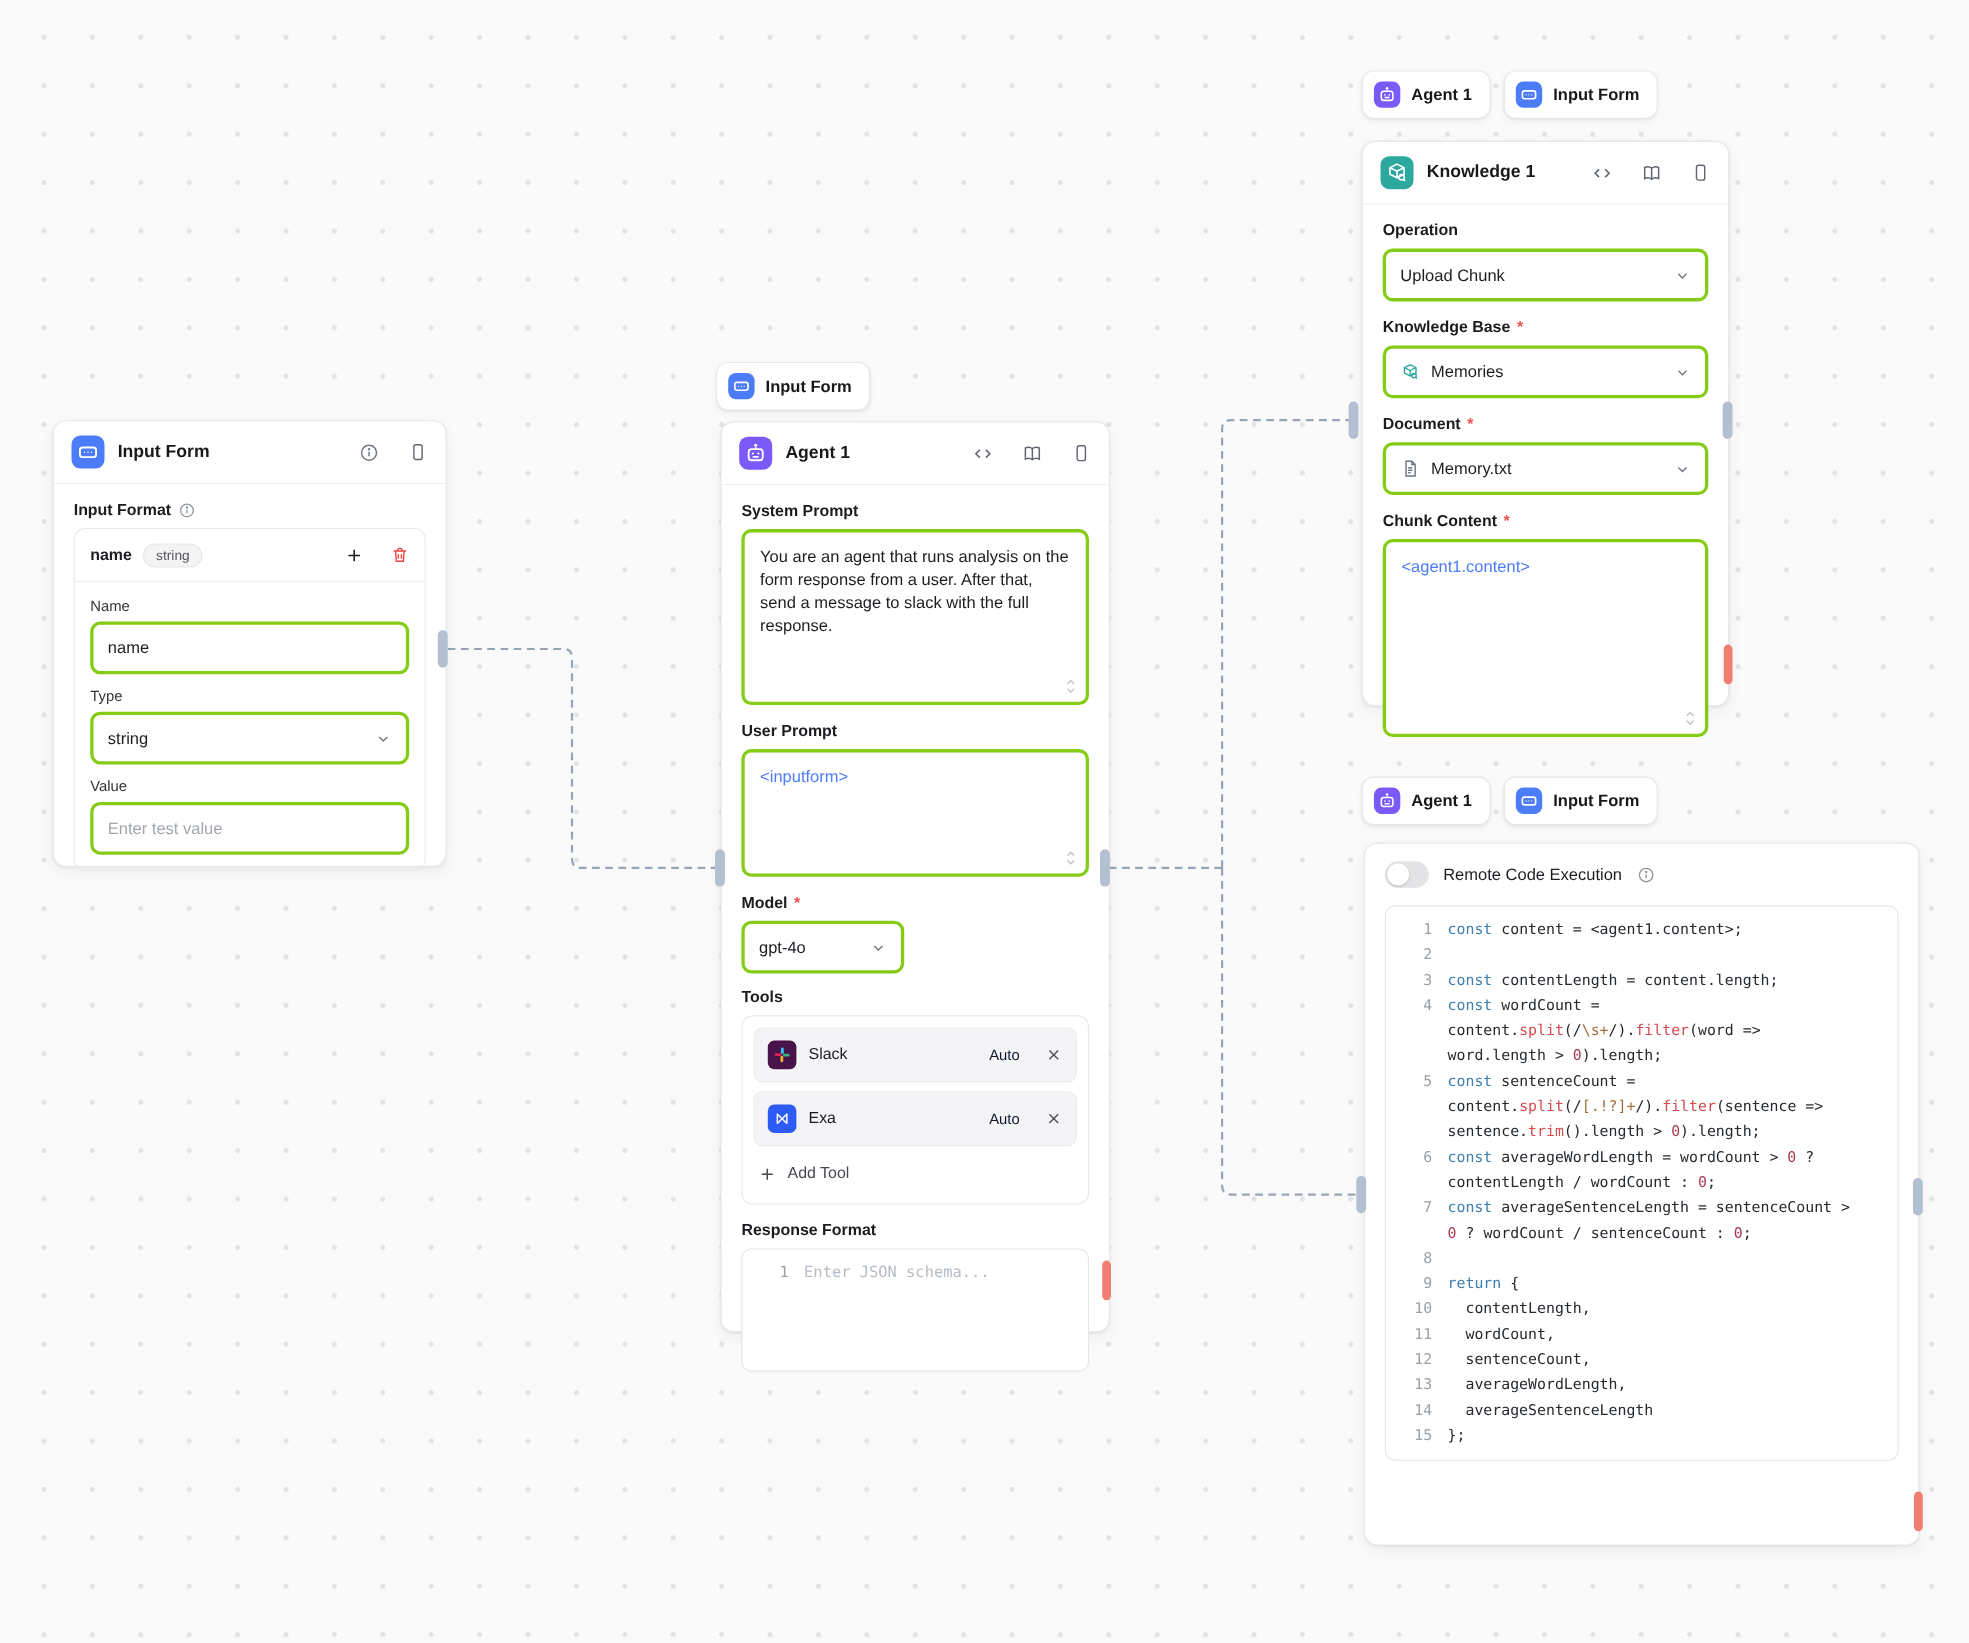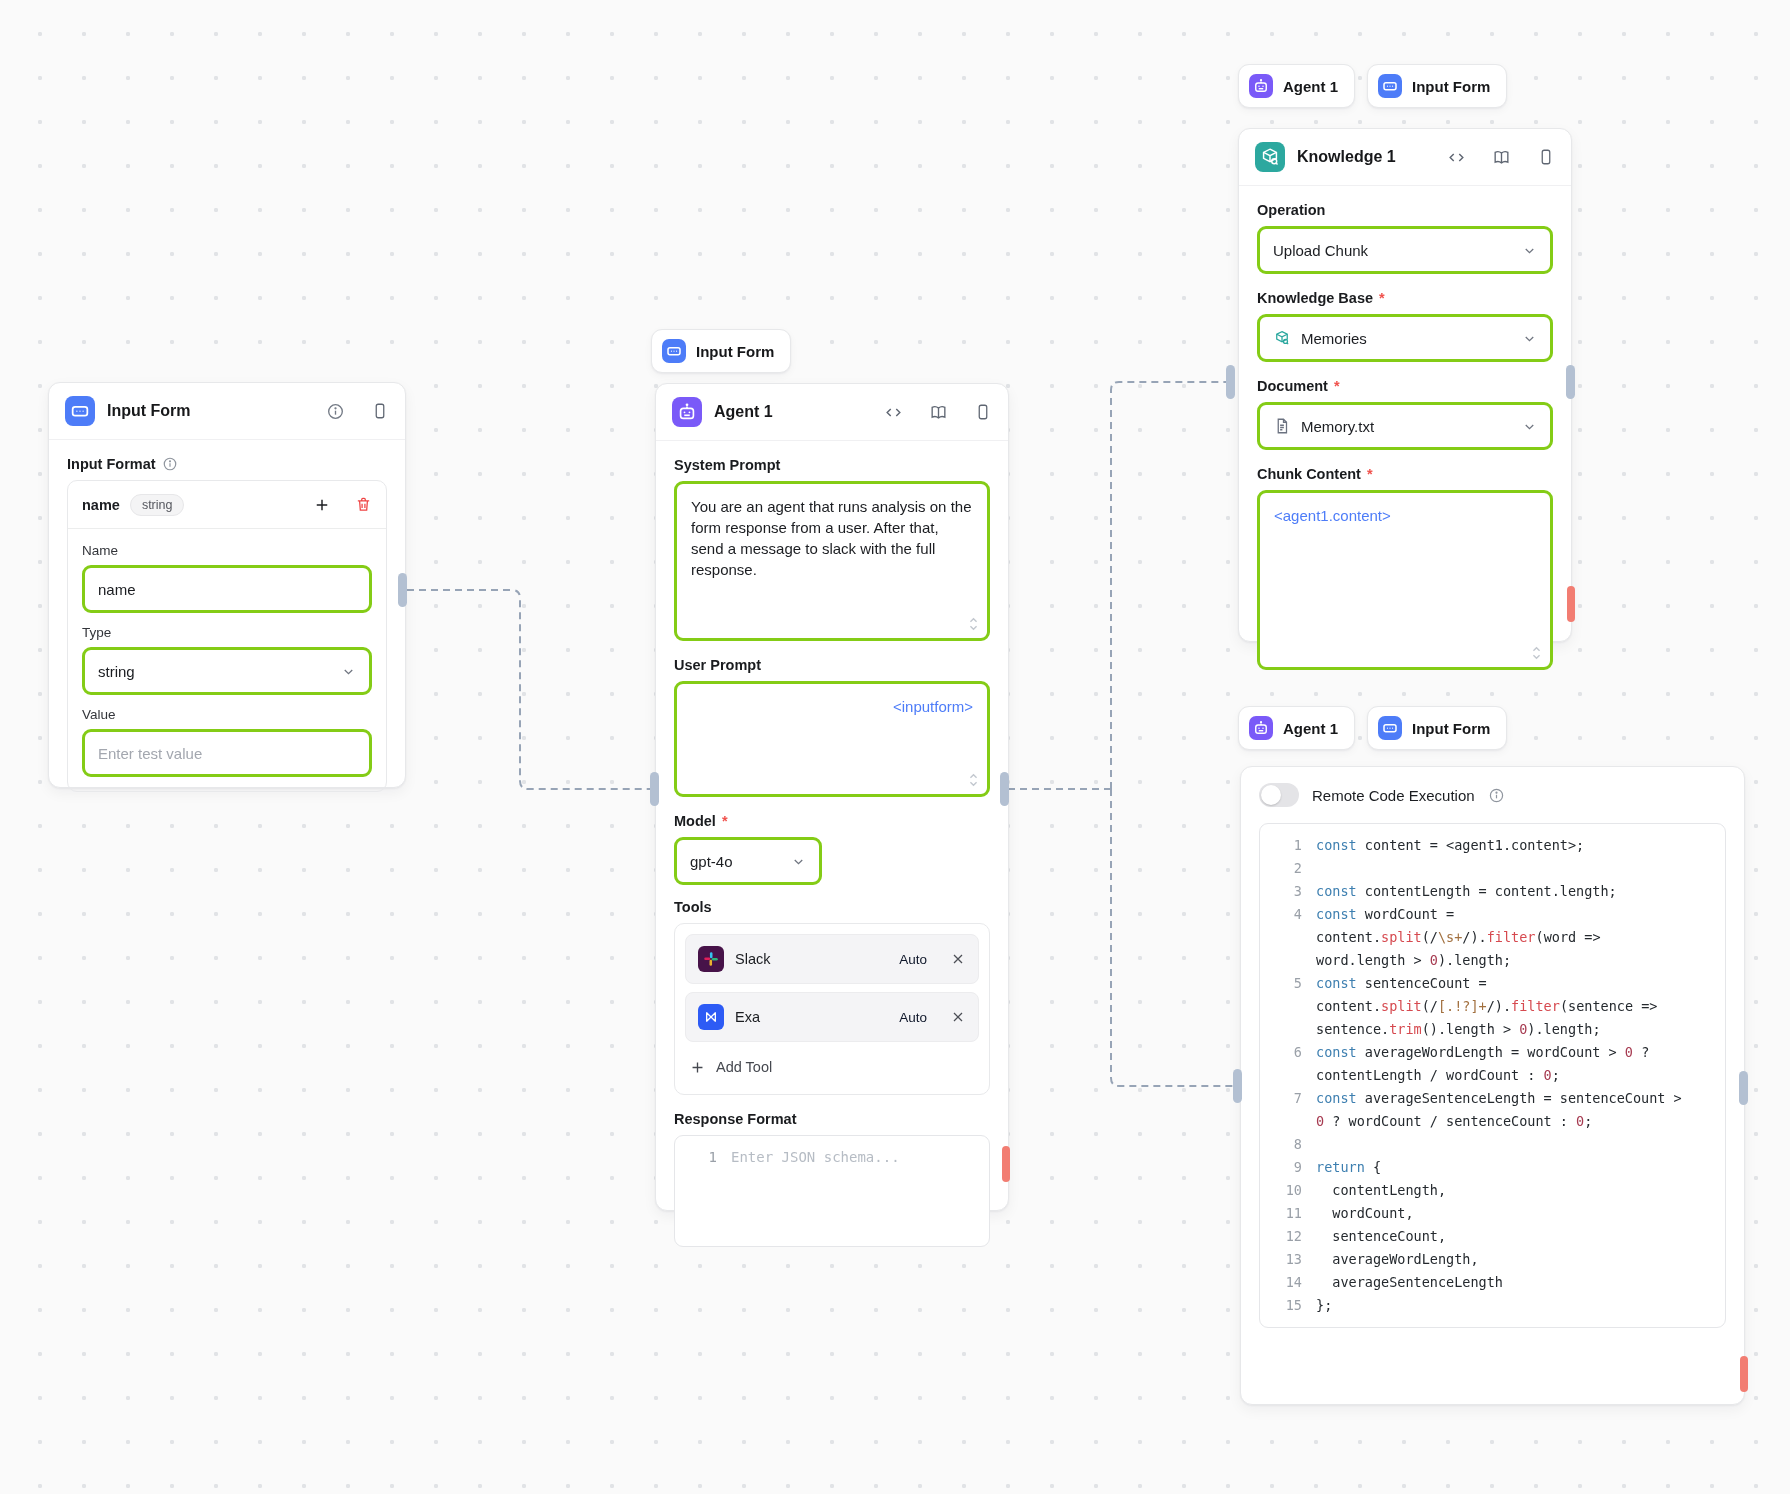--- a/index.html
+++ b/index.html
@@ -270,21 +270,21 @@
       <div>You are an agent that runs analysis on the form response from a user. After that, send a message to slack with the full response.</div>
       <span class="resize-glyph">
         <svg width="11" height="14" viewBox="0 0 12 16" fill="none" stroke="#c3c8cf" stroke-width="1.6">
             <path d="M2.5 5.5 6 2l3.5 3.5M2.5 10.5 6 14l3.5-3.5"></path>
           </svg>
       </span>
     </div>
     <div class="sec-label">
         <span>User Prompt</span>
       </div>
-    <div class="ibox ta mb16" style="height:86px;text-align:right;">
+    <div class="ibox ta mb16" style="height:86px;">
       <div class="token-blue">&lt;inputform&gt;</div>
       <span class="resize-glyph">
         <svg width="11" height="14" viewBox="0 0 12 16" fill="none" stroke="#c3c8cf" stroke-width="1.6">
             <path d="M2.5 5.5 6 2l3.5 3.5M2.5 10.5 6 14l3.5-3.5"></path>
           </svg>
       </span>
     </div>
     <div class="two-col mb14">
       <div class="col-model">
         <div class="sec-label">

